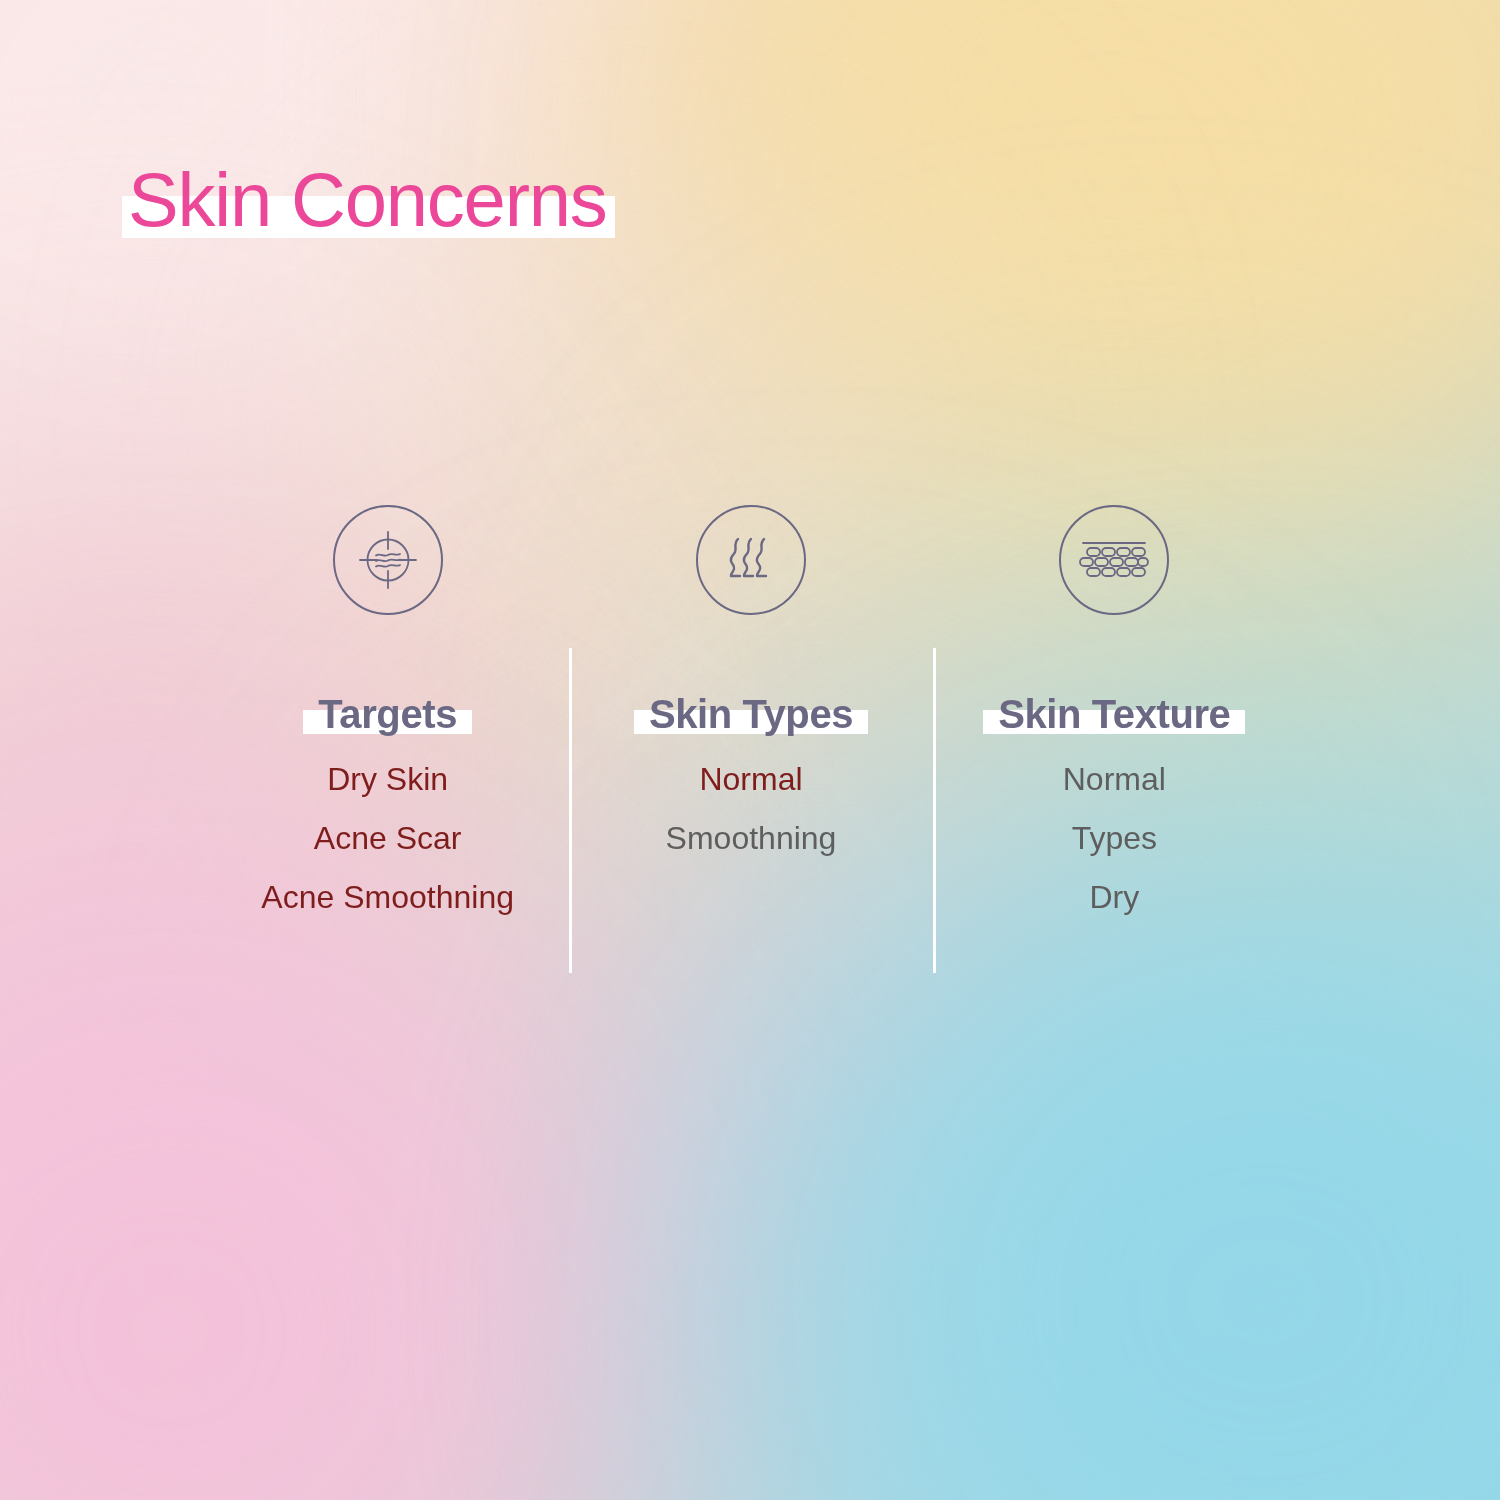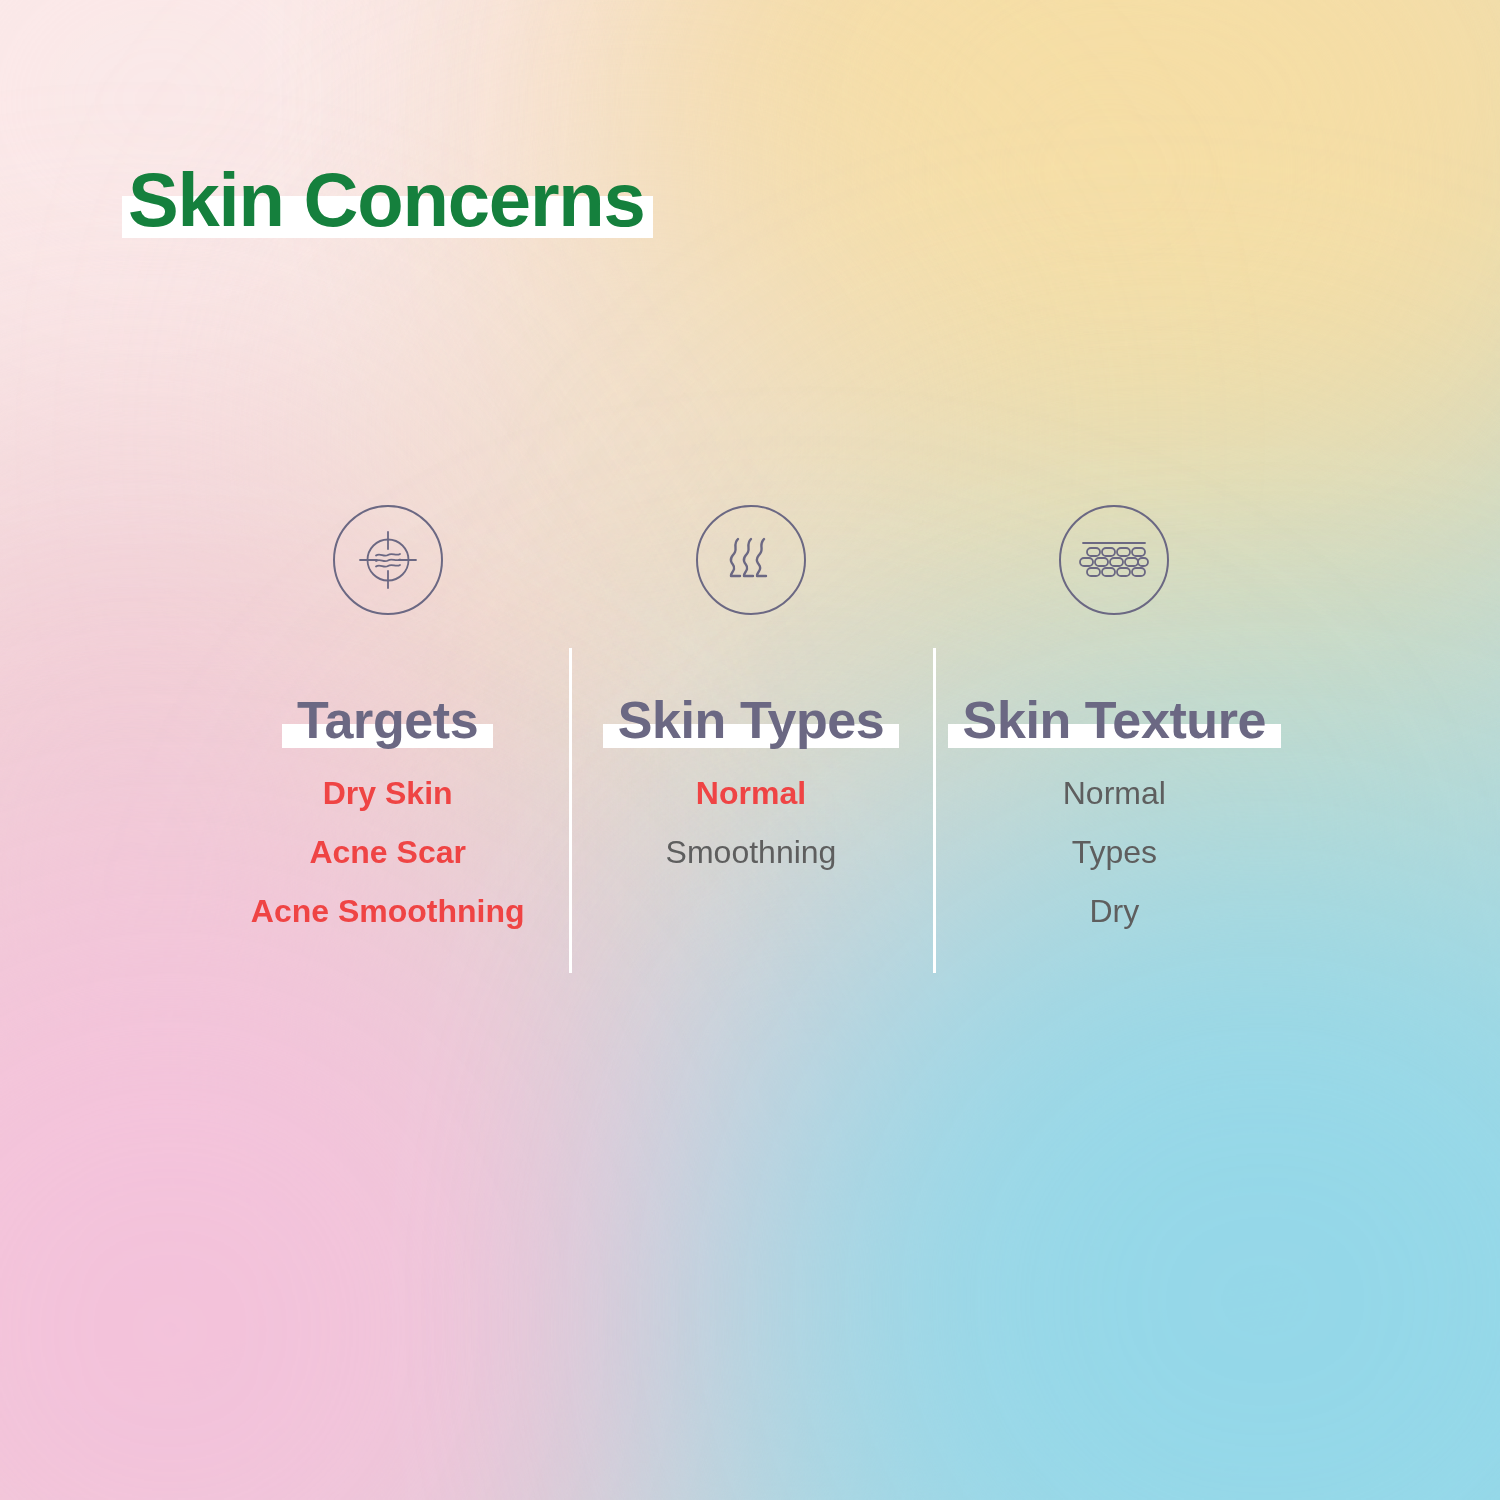--- a/index.html
+++ b/index.html
@@ -101,23 +101,23 @@
     position: absolute;
     left: -6px;
     right: -8px;
     bottom: 4px;
     height: 42px;
     background: #ffffff;
   }
   .title-text {
     position: relative;
     font-size: 76px;
-    font-weight: 700;
+    font-weight: 400;
     letter-spacing: -1.2px;
-    color: #15803d;
+    color: #ec4899;
     line-height: 1.1;
     white-space: nowrap;
   }
 
   
   .columns {
     position: absolute;
     left: 206px;
     top: 505px;
     width: 1090px;
@@ -160,38 +160,38 @@
   .col-head-bar {
     position: absolute;
     left: -15px;
     right: -15px;
     bottom: 3px;
     height: 24px;
     background: #ffffff;
   }
   .col-head {
     position: relative;
-    font-size: 52px;
+    font-size: 40px;
     font-weight: 700;
     color: #6b6883;
     letter-spacing: -0.4px;
     line-height: 1.15;
     white-space: nowrap;
   }
 
   .col-items {
     margin-top: 26px;
     display: flex;
     flex-direction: column;
     align-items: center;
   }
   .col-item {
     font-size: 32px;
-    font-weight: 700;
-    color: #ef4444;
+    font-weight: 400;
+    color: #7f1d1d;
     line-height: 1;
     margin-bottom: 27px;
     white-space: nowrap;
   }
   .col-item.light {
     font-weight: 400;
     color: #5e5e5e;
   }
 </style>
 </head>

